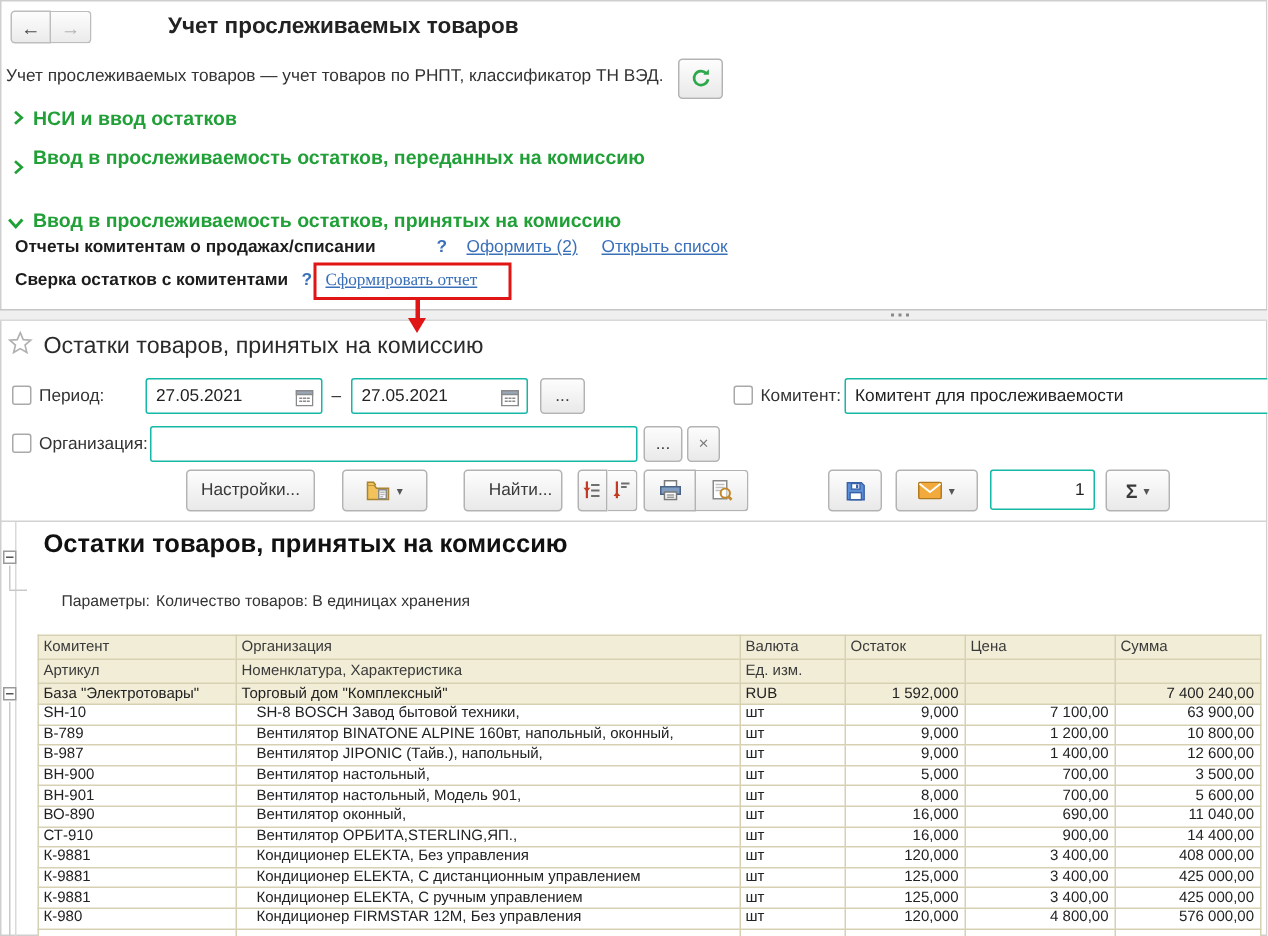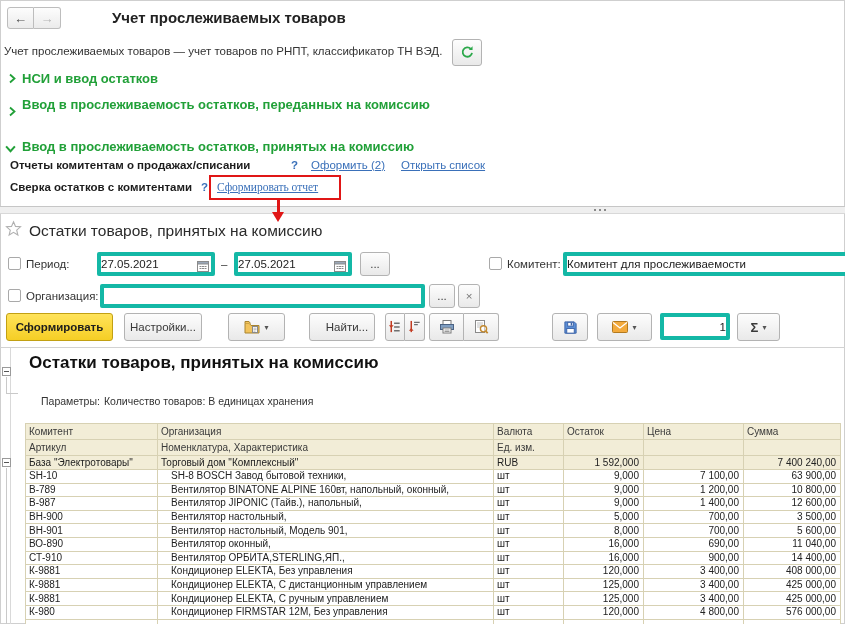--- a/index.html
+++ b/index.html
@@ -52,22 +52,22 @@
   .splitter { position:absolute; left:0; width:845px; height:6px;
     background:#efefef; border-top:1px solid #c6c6c6; border-bottom:1px solid #d8d8d8; }
   .splitter .dots { position:absolute; left:594px; top:2px; display:flex; gap:3px; }
   .splitter .dots i { width:2px; height:2px; background:#8a8a8a; display:block; }
 
   .title2 { position:absolute; font-size:15.5px; color:#2b2b2b; }
 
   .cb { position:absolute; width:13px; height:13px; box-sizing:border-box;
     background:#fff; border:1px solid #a9a9a9; border-radius:2px; }
   .flabel { position:absolute; font-size:11.5px; color:#333; }
-  .inp { position:absolute; box-sizing:border-box; border:4px solid #14b8a6; border-radius:2px;
-    background:#fff; font-family:"Liberation Sans", sans-serif; font-size:11.5px; color:#222; padding:0 0; }
+  .inp { position:absolute; box-sizing:border-box; border:1px solid #14b8a6; border-radius:2px;
+    background:#fff; font-family:"Liberation Sans", sans-serif; font-size:11.5px; color:#222; padding:0 6px; }
   .cal { position:absolute; }
 
   .caret { font-size:8px; color:#555; }
   .icon-pair { position:absolute; display:flex; }
   .icon-pair .half { box-sizing:border-box; width:20px; height:28px;
     background:linear-gradient(#fdfdfd,#e9e9e9); border:1px solid #b3b3b3;
     display:flex; align-items:center; justify-content:center; }
   .icon-pair .half:first-child { border-radius:3px 0 0 3px; }
   .icon-pair .half:last-child { border-radius:0 3px 3px 0; border-left:none; }
 
@@ -189,22 +189,21 @@
   <span class="cb" style="left:489px; top:257px;"></span>
   <div class="flabel" style="left:507px; top:258px;">Комитент:</div>
   <input class="inp" style="left: 563px; top: 252px; width: 290px; height: 24px;" readonly="" value="Комитент для прослеживаемости">
 
   <span class="cb" style="left:8px; top:289px;"></span>
   <div class="flabel" style="left:26px; top:290px;">Организация:</div>
   <input class="inp" style="left: 100px; top: 284px; width: 325px; height: 24px;" readonly="" value="">
   <div class="btn" style="left:429px; top:284px; width:26px; height:24px;">...</div>
   <div class="btn" style="left:458px; top:284px; width:22px; height:24px; color:#777;">×</div>
 
-  <div class="btn btn-yellow" style="left:6px; top:313px; width:107px; height:28px;">Сформировать</div>
-  <div class="btn" style="left:124px; top:313px; width:78px; height:28px;">Настройки...</div>
+  <div class="btn" style="left:124px; top:313px; width:86px; height:28px;">Настройки...</div>
 
   <div class="btn" style="left:228px; top:313px; width:57px; height:28px;">
     <span style="display:flex;">
       <svg width="16" height="14" viewBox="0 0 16 14">
           <path d="M1 3.5h4.5L7 5.5h8V13H1z" fill="#f2c35c" stroke="#a9842e"></path>
           <path d="M1 3.5V1.5h4l1.5 2" fill="#f2c35c" stroke="#a9842e"></path>
           <rect x="8.5" y="6.5" width="5" height="6" fill="#fff" stroke="#8a8a8a"></rect>
           <path d="M9.5 8.2h3M9.5 9.7h3M9.5 11.2h2" stroke="#b8b8b8"></path>
         </svg>
     </span>

